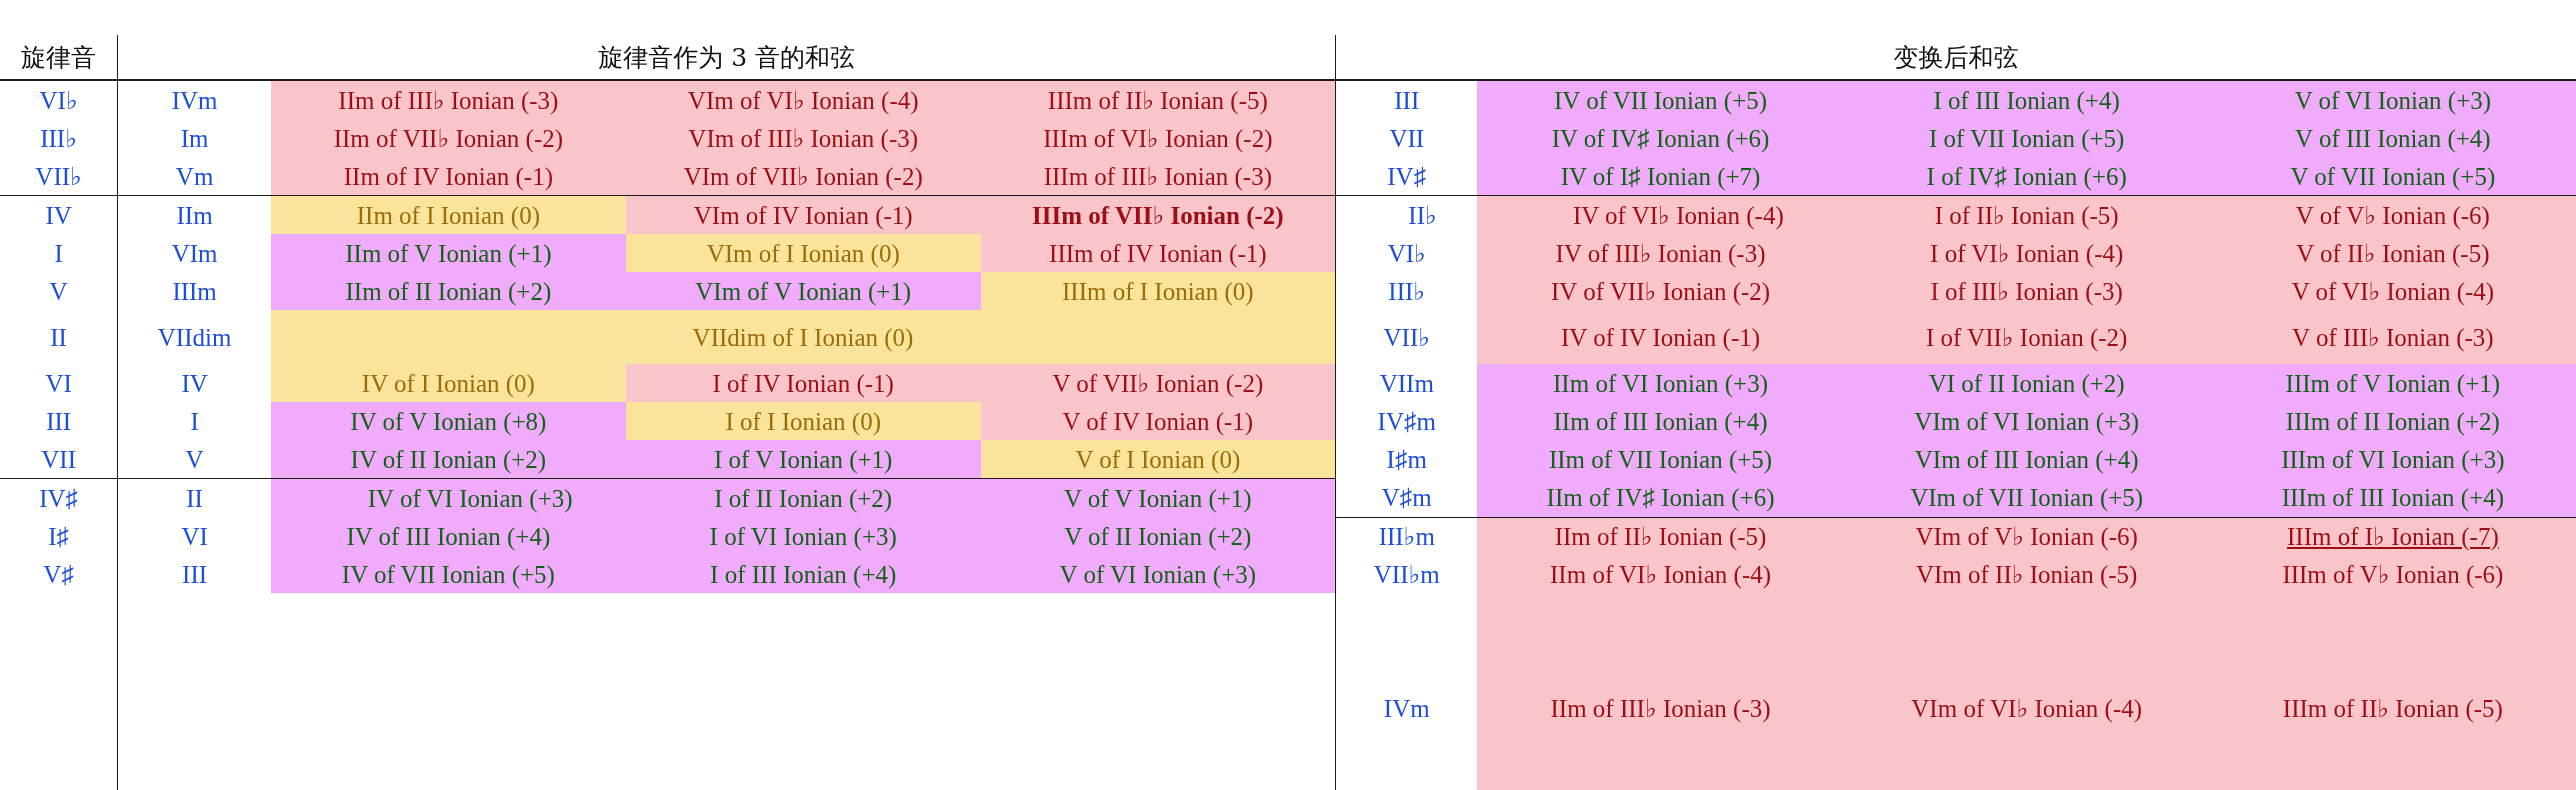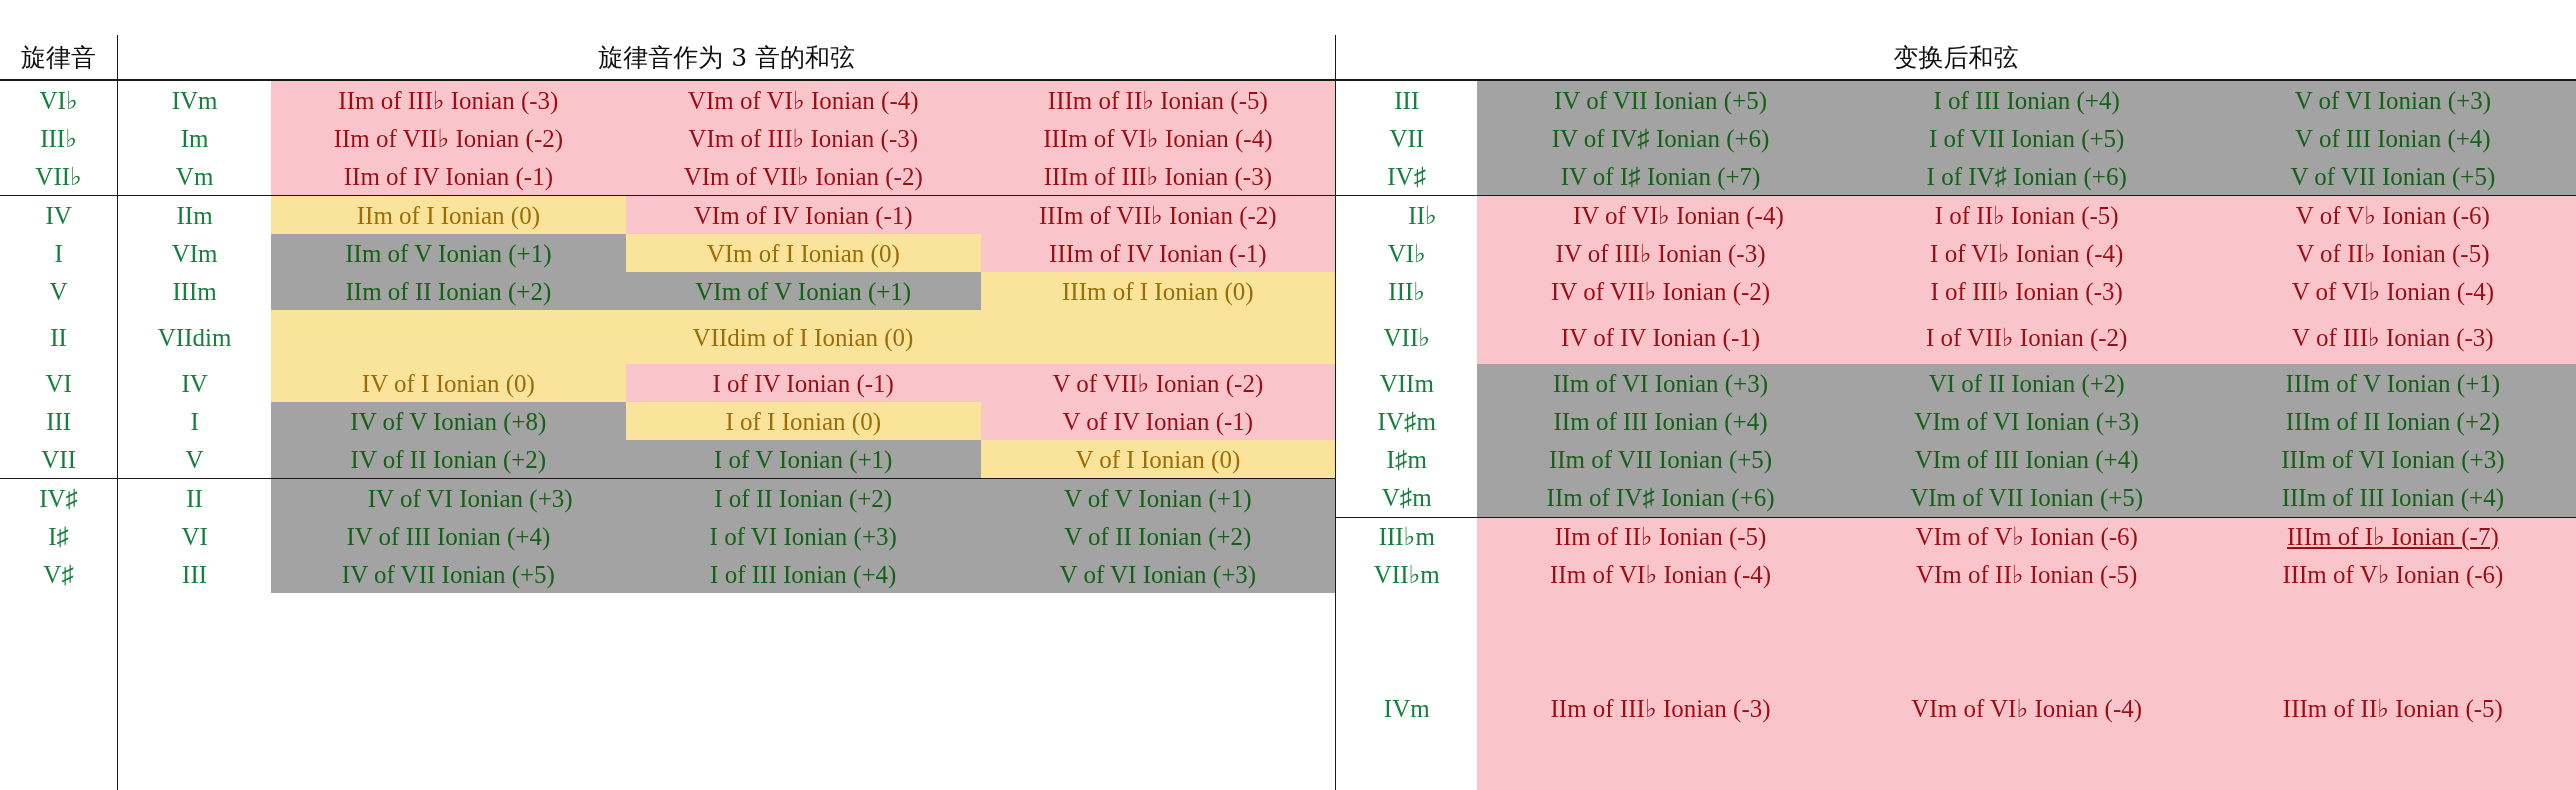--- a/index.html
+++ b/index.html
@@ -51,23 +51,23 @@
   .c-r2    { width: 227px; }
   .c-r3    { width: 227px; }
   .botrule td      { border-bottom: 2.2px solid #1a1a1a; }
   .headrule td     { border-bottom: 1.8px solid #1a1a1a; }
 
   
   .vsep-right { border-right: 1.5px solid #1a1a1a; }
 
   
   .pink   { background: #f9c5ca; color: #9c0d14; }
-  .green  { background: #a3a3a3; color: #136117; }
+  .green  { background: #f0abfc; color: #136117; }
   .yellow { background: #fae39a; color: #9b6c07; }
-  .plain  { background: #ffffff; color: #15803d; }
+  .plain  { background: #ffffff; color: #1d4ed8; }
 
   
   .hdr {
     font-size: 25px;
     text-align: center;
     color: #111111;
     background: #ffffff;
     height: 25px;
   }
 
@@ -107,21 +107,21 @@
           <td class="plain" style="border-top: 2.2px solid rgb(26, 26, 26);">III</td>
           <td class="green" style="border-top: 2.2px solid rgb(26, 26, 26);">IV of VII Ionian (+5)</td>
           <td class="green" style="border-top: 2.2px solid rgb(26, 26, 26);">I of III Ionian (+4)</td>
           <td class="green" style="border-top: 2.2px solid rgb(26, 26, 26);">V of VI Ionian (+3)</td>
         </tr>
         <tr class="">
           <td class="plain vsep-right" style="height: 38px;">III♭</td>
           <td class="plain">Im</td>
           <td class="pink">IIm of VII♭ Ionian (-2)</td>
           <td class="pink">VIm of III♭ Ionian (-3)</td>
-          <td class="pink vsep-right">IIIm of VI♭ Ionian (-4)</td>
+          <td class="pink vsep-right">IIIm of VI♭ Ionian (-2)</td>
           <td class="plain">VII</td>
           <td class="green">IV of IV♯ Ionian (+6)</td>
           <td class="green">I of VII Ionian (+5)</td>
           <td class="green">V of III Ionian (+4)</td>
         </tr>
         <tr class="">
           <td class="plain vsep-right" style="height: 38px;">VII♭</td>
           <td class="plain">Vm</td>
           <td class="pink">IIm of IV Ionian (-1)</td>
           <td class="pink">VIm of VII♭ Ionian (-2)</td>
@@ -129,21 +129,21 @@
           <td class="plain">IV♯</td>
           <td class="green">IV of I♯ Ionian (+7)</td>
           <td class="green">I of IV♯ Ionian (+6)</td>
           <td class="green">V of VII Ionian (+5)</td>
         </tr>
         <tr class="">
           <td class="plain vsep-right midrule-cell" style="border-top: 1.8px solid rgb(26, 26, 26); height: 38px;">IV</td>
           <td class="plain midrule-cell" style="border-top: 1.8px solid rgb(26, 26, 26);">IIm</td>
           <td class="yellow" style="border-top: 1.8px solid rgb(26, 26, 26);">IIm of I Ionian (0)</td>
           <td class="pink" style="border-top: 1.8px solid rgb(26, 26, 26);">VIm of IV Ionian (-1)</td>
-          <td class="pink vsep-right" style="border-top: 1.8px solid rgb(26, 26, 26);">IIIm of VII♭ Ionian (-2)</td>
+          <td class="pink vsep-right" style="border-top: 1.8px solid rgb(26, 26, 26); font-weight: bold;">IIIm of VII♭ Ionian (-2)</td>
           <td class="plain" style="border-top: 1.8px solid rgb(26, 26, 26); padding-left: 36px;">II♭</td>
           <td class="pink" style="border-top: 1.8px solid rgb(26, 26, 26); padding-left: 40px;">IV of VI♭ Ionian (-4)</td>
           <td class="pink" style="border-top: 1.8px solid rgb(26, 26, 26);">I of II♭ Ionian (-5)</td>
           <td class="pink" style="border-top: 1.8px solid rgb(26, 26, 26);">V of V♭ Ionian (-6)</td>
         </tr>
         <tr class="">
           <td class="plain vsep-right" style="height: 38px;">I</td>
           <td class="plain">VIm</td>
           <td class="green">IIm of V Ionian (+1)</td>
           <td class="yellow">VIm of I Ionian (0)</td>

